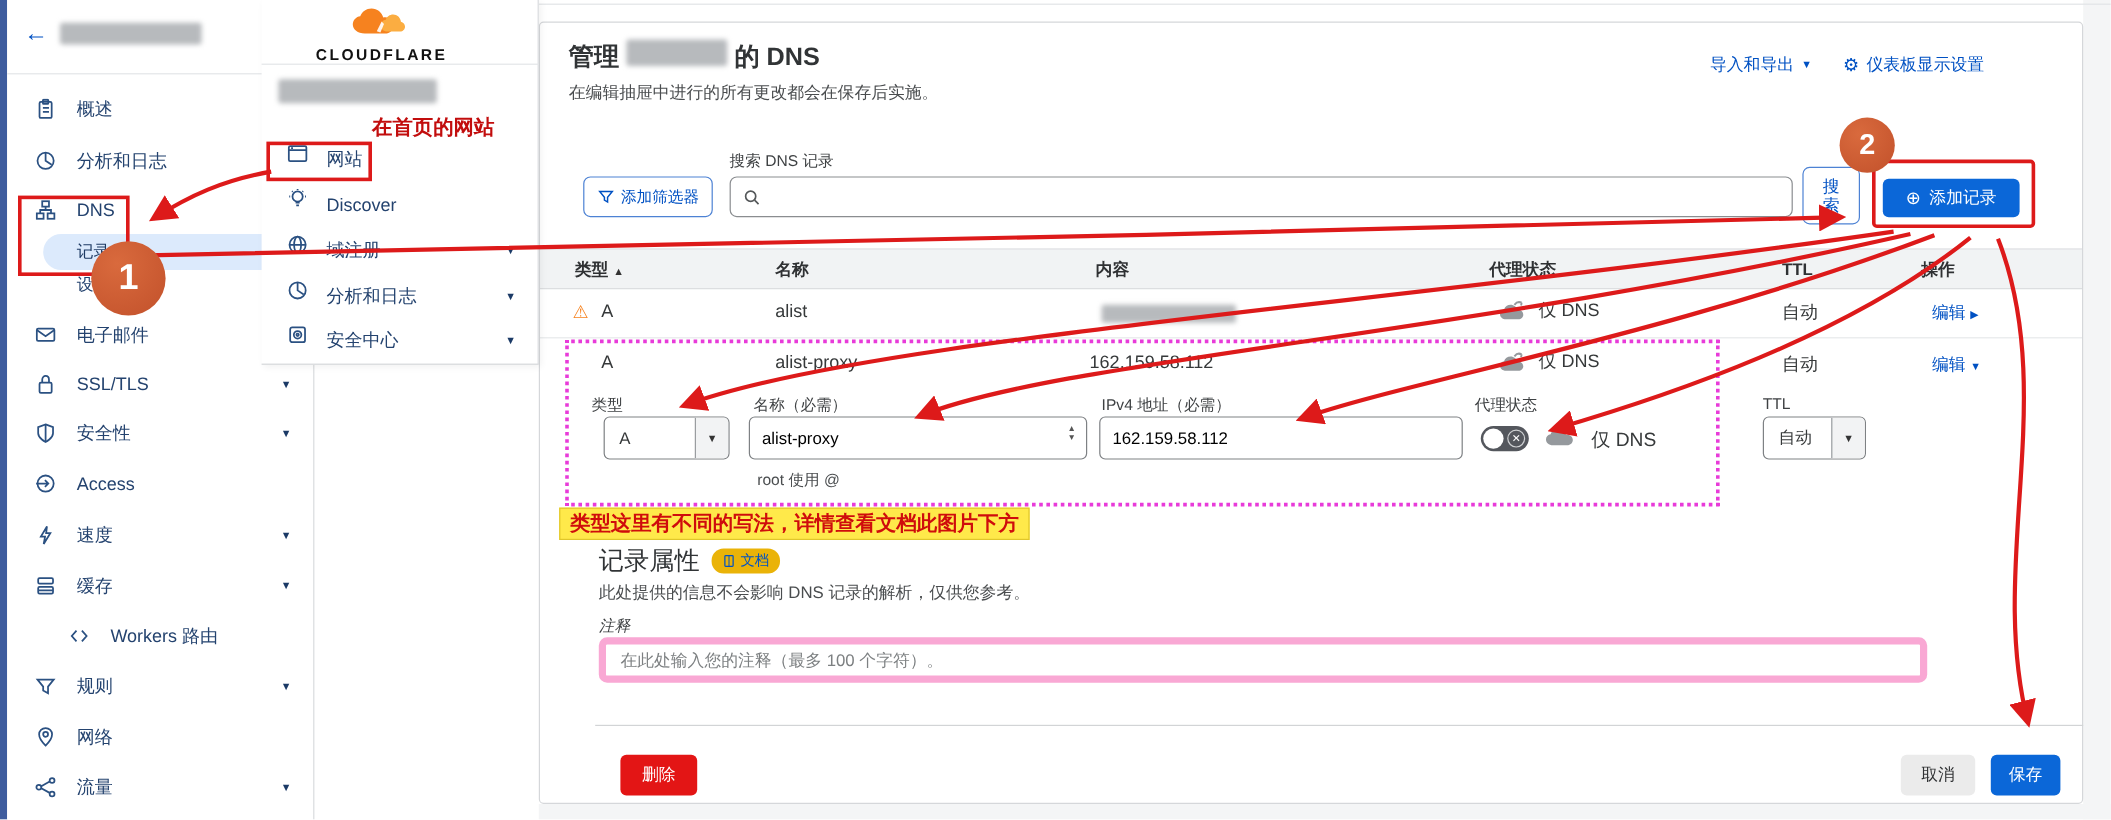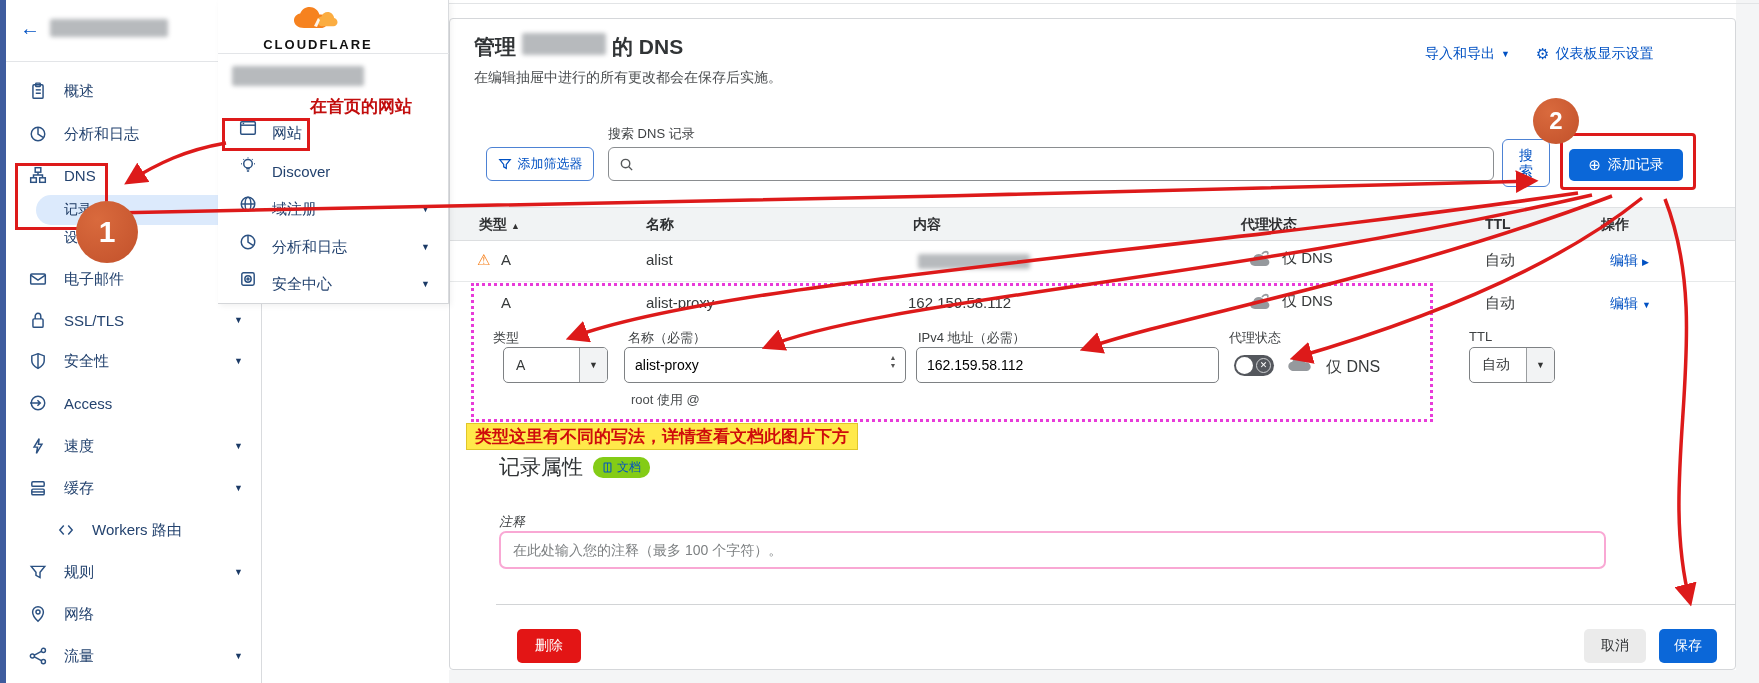--- a/index.html
+++ b/index.html
@@ -76,24 +76,24 @@
   .toggle { position:absolute; width:40px; height:21px; background:#54575d; border-radius:11px; cursor:pointer; }
   .toggle .knob { position:absolute; left:2px; top:2px; width:17px; height:17px; background:#fff; border-radius:50%; }
   .toggle .x { position:absolute; right:3px; top:3px; width:15px; height:15px; border:1px solid #cfd1d3; color:#fff; border-radius:50%; font-size:9px; line-height:13px; text-align:center; }
   .root-hint { position:absolute; font-size:13px; color:#4a4d4f; }
 
   .pink-box { left:21px; top:264px; width:962px; height:139px; border:3px dotted #e83bd9; z-index:6; pointer-events:none; }
 
   .yellow-note { left:16px; top:404px; height:27px; background:#ffe94a; border:1px solid #e0c62a; color:#cf0c0c; font-weight:bold; font-size:17px; display:inline-flex; align-items:center; padding:0 8px; z-index:2; }
 
   .attrs-title { left:49px; top:434px; font-size:21px; color:#313436; display:flex; align-items:center; gap:10px; }
-  .doc-badge { background:#84cc16; border-radius:10px; color:#0051c3; font-size:12px; padding:2px 9px; display:inline-flex; align-items:center; gap:4px; cursor:pointer; }
+  .doc-badge { background:#eab308; border-radius:10px; color:#0051c3; font-size:12px; padding:2px 9px; display:inline-flex; align-items:center; gap:4px; cursor:pointer; }
   .attrs-desc { left:49px; top:466px; font-size:14px; color:#4a4d4f; }
   .comment-label { left:49px; top:494px; font-size:13px; color:#3e4143;font-style:italic; }
-  .comment-input { left:49px; top:512px; width:1107px; height:38px; border:2px solid #f9a8d4; border-radius:7px; font-size:14px; padding:0 12px; outline:none; }
+  .comment-input { left:49px; top:512px; width:1107px; height:38px; border:6px solid #f9a8d4; border-radius:7px; font-size:14px; padding:0 12px; outline:none; }
   .comment-input::placeholder { color:#7d8082; }
 
   .foot-divider { left:46px; top:585px; width:1240px; border-top:1px solid #d2d4d6; }
   .btn-del { left:67px; top:610px; width:64px; height:34px; background:#e31515; color:#fff; border:none; border-radius:5px; font-size:14px; cursor:pointer; }
   .btn-cancel { left:1134px; top:610px; width:62px; height:34px; background:#ebebeb; color:#303234; border:none; border-radius:5px; font-size:14px; cursor:pointer; }
   .btn-save { left:1209px; top:610px; width:58px; height:34px; background:#0b67d8; color:#fff; border:none; border-radius:5px; font-size:14px; cursor:pointer; }
   .red-box { position:absolute; border:3px solid #dd1a1a; z-index:10; pointer-events:none; }
   .num-circle { position:absolute; background:radial-gradient(circle at 35% 30%, #d96a3d, #c2512b); border-radius:50%; color:#fff; font-weight:bold; display:flex; align-items:center; justify-content:center; z-index:11; pointer-events:none; }
   .red-note { position:absolute; color:#c20d0d; font-weight:bold; font-size:17px; z-index:11; white-space:nowrap; pointer-events:none; }
   svg.arrows { position:absolute; left:0; top:0; width:1759px; height:683px; z-index:9; pointer-events:none; }
@@ -442,20 +442,21 @@
     <div class="abs attrs-title">
       <span>记录属性</span>
       <span class="doc-badge">
         <svg width="11" height="11" viewBox="0 0 16 16">
             <rect x="3" y="1.5" width="10" height="13" rx="1" fill="none" stroke="#0051c3" stroke-width="1.5"></rect>
             <line x1="8" y1="1.5" x2="8" y2="14.5" stroke="#0051c3" stroke-width="1.2"></line>
           </svg>
         <span>文档</span>
       </span>
     </div>
+    <div class="abs attrs-desc">此处提供的信息不会影响 DNS 记录的解析，仅供您参考。</div>
     <div class="abs comment-label">注释</div>
     <input class="abs comment-input" placeholder="在此处输入您的注释（最多 100 个字符）。" style="">
 
     <div class="abs foot-divider"></div>
     <button class="abs btn-del">删除</button>
     <button class="abs btn-cancel">取消</button>
     <button class="abs btn-save">保存</button>
   </main>
 
   <svg class="arrows">

